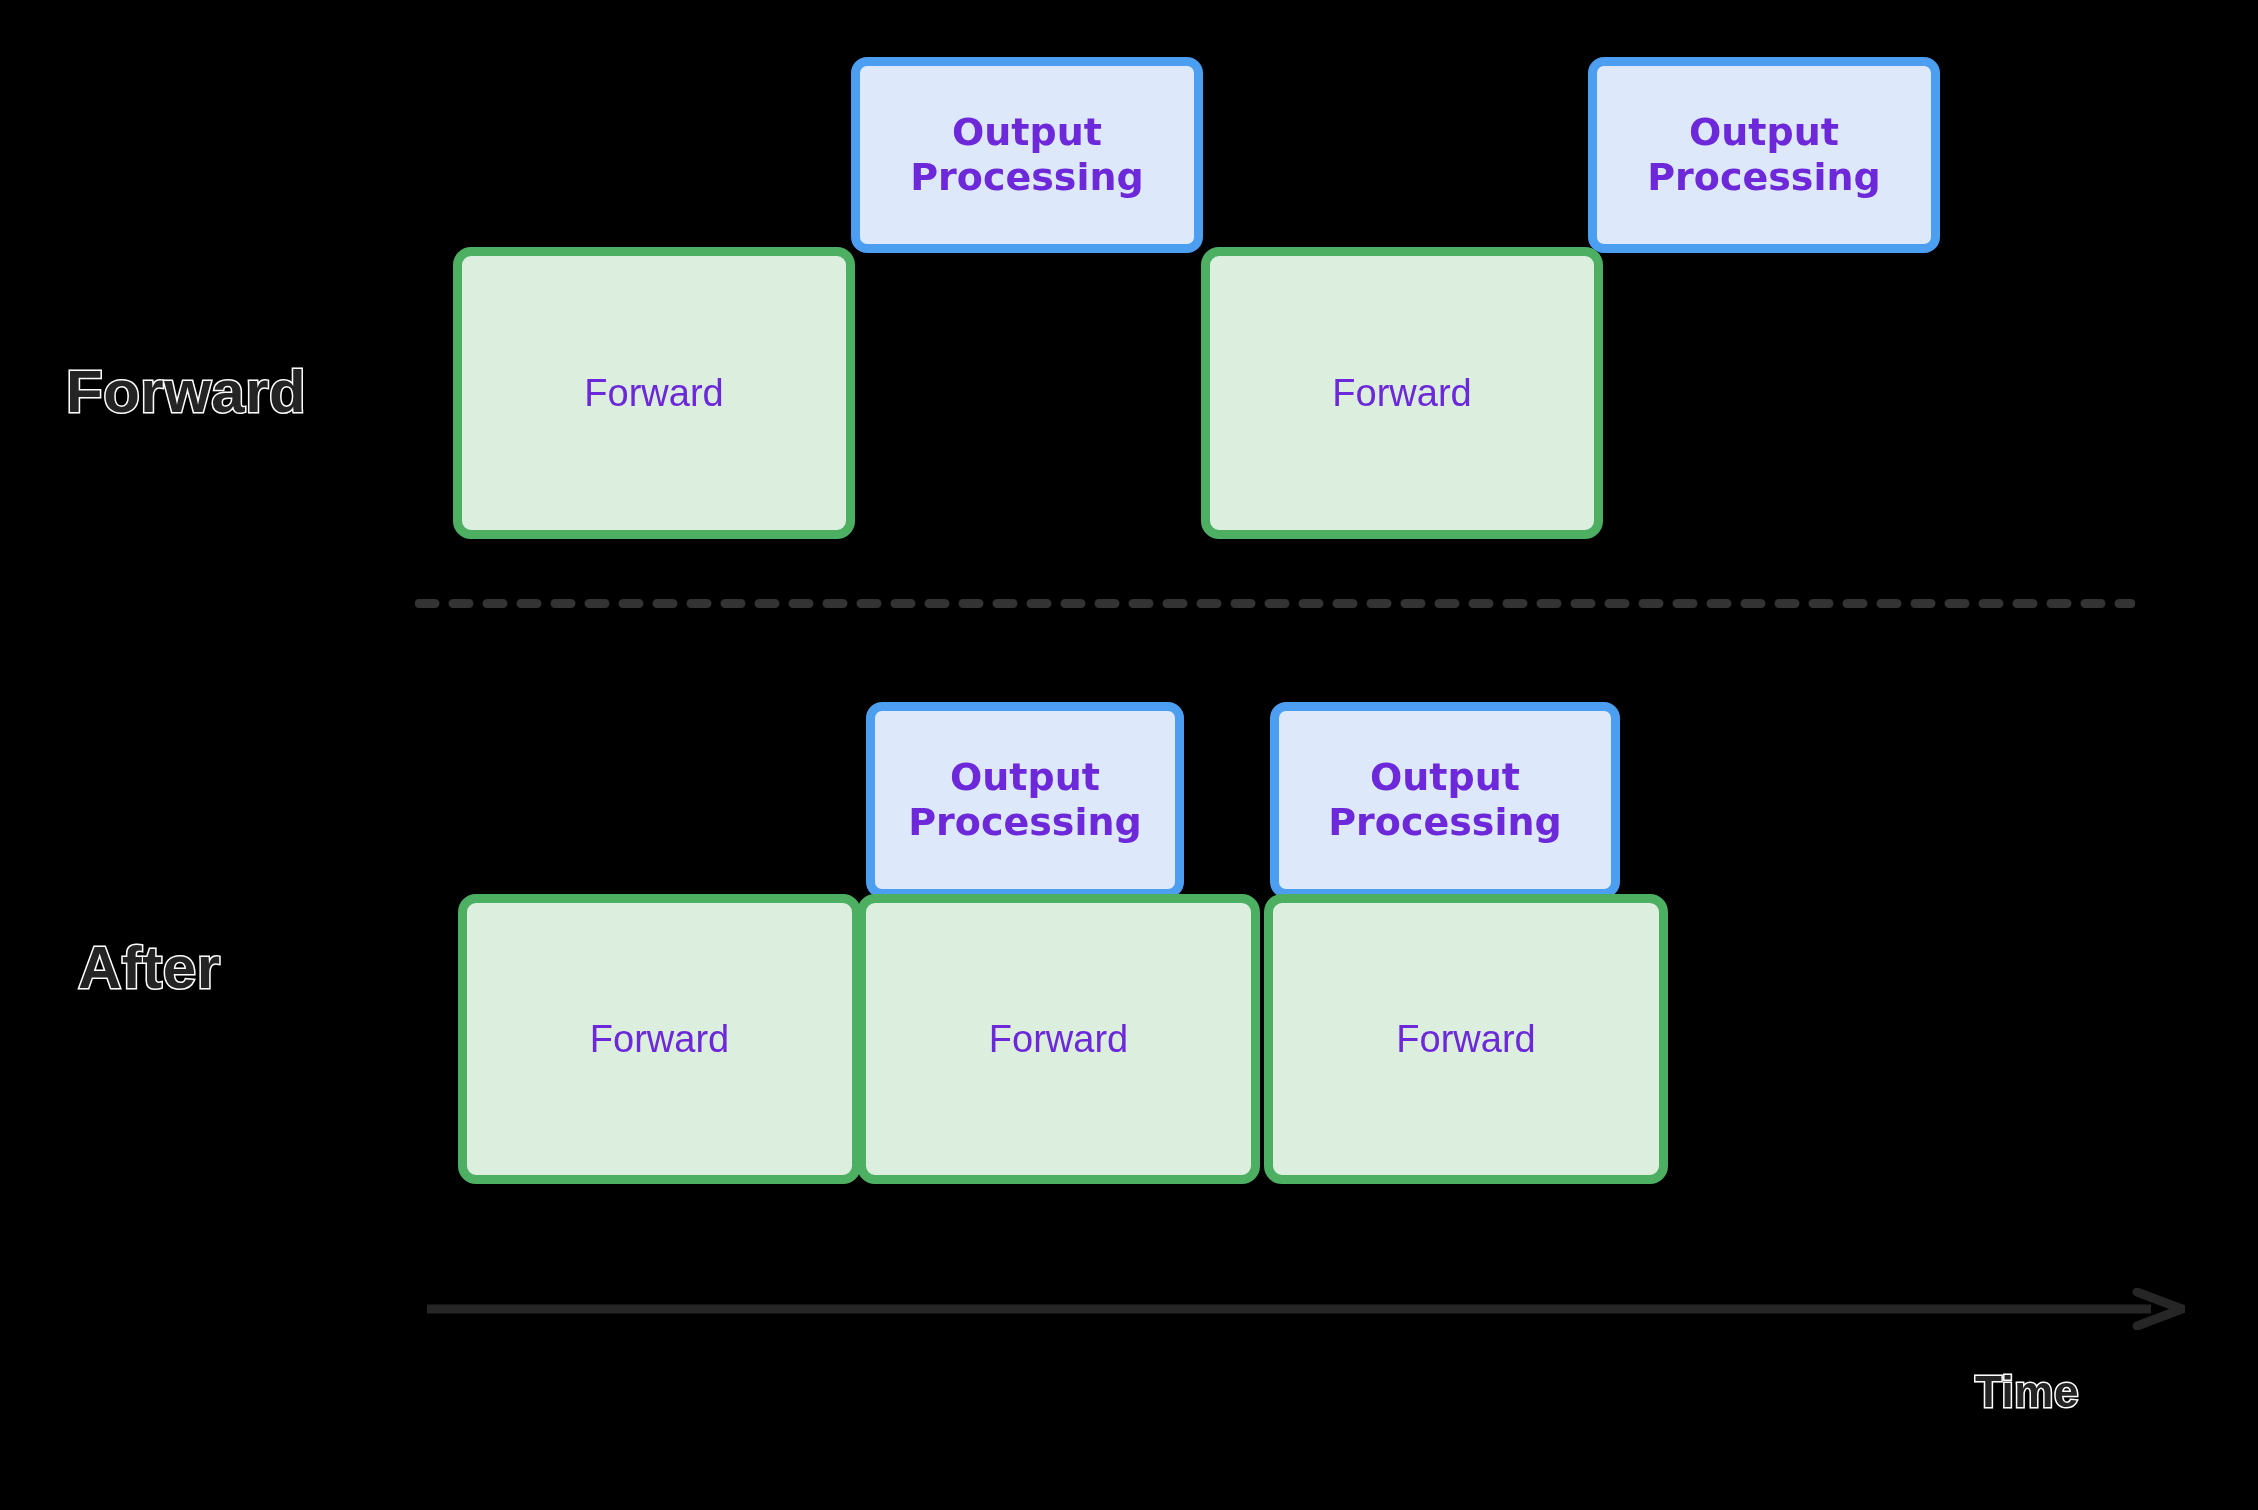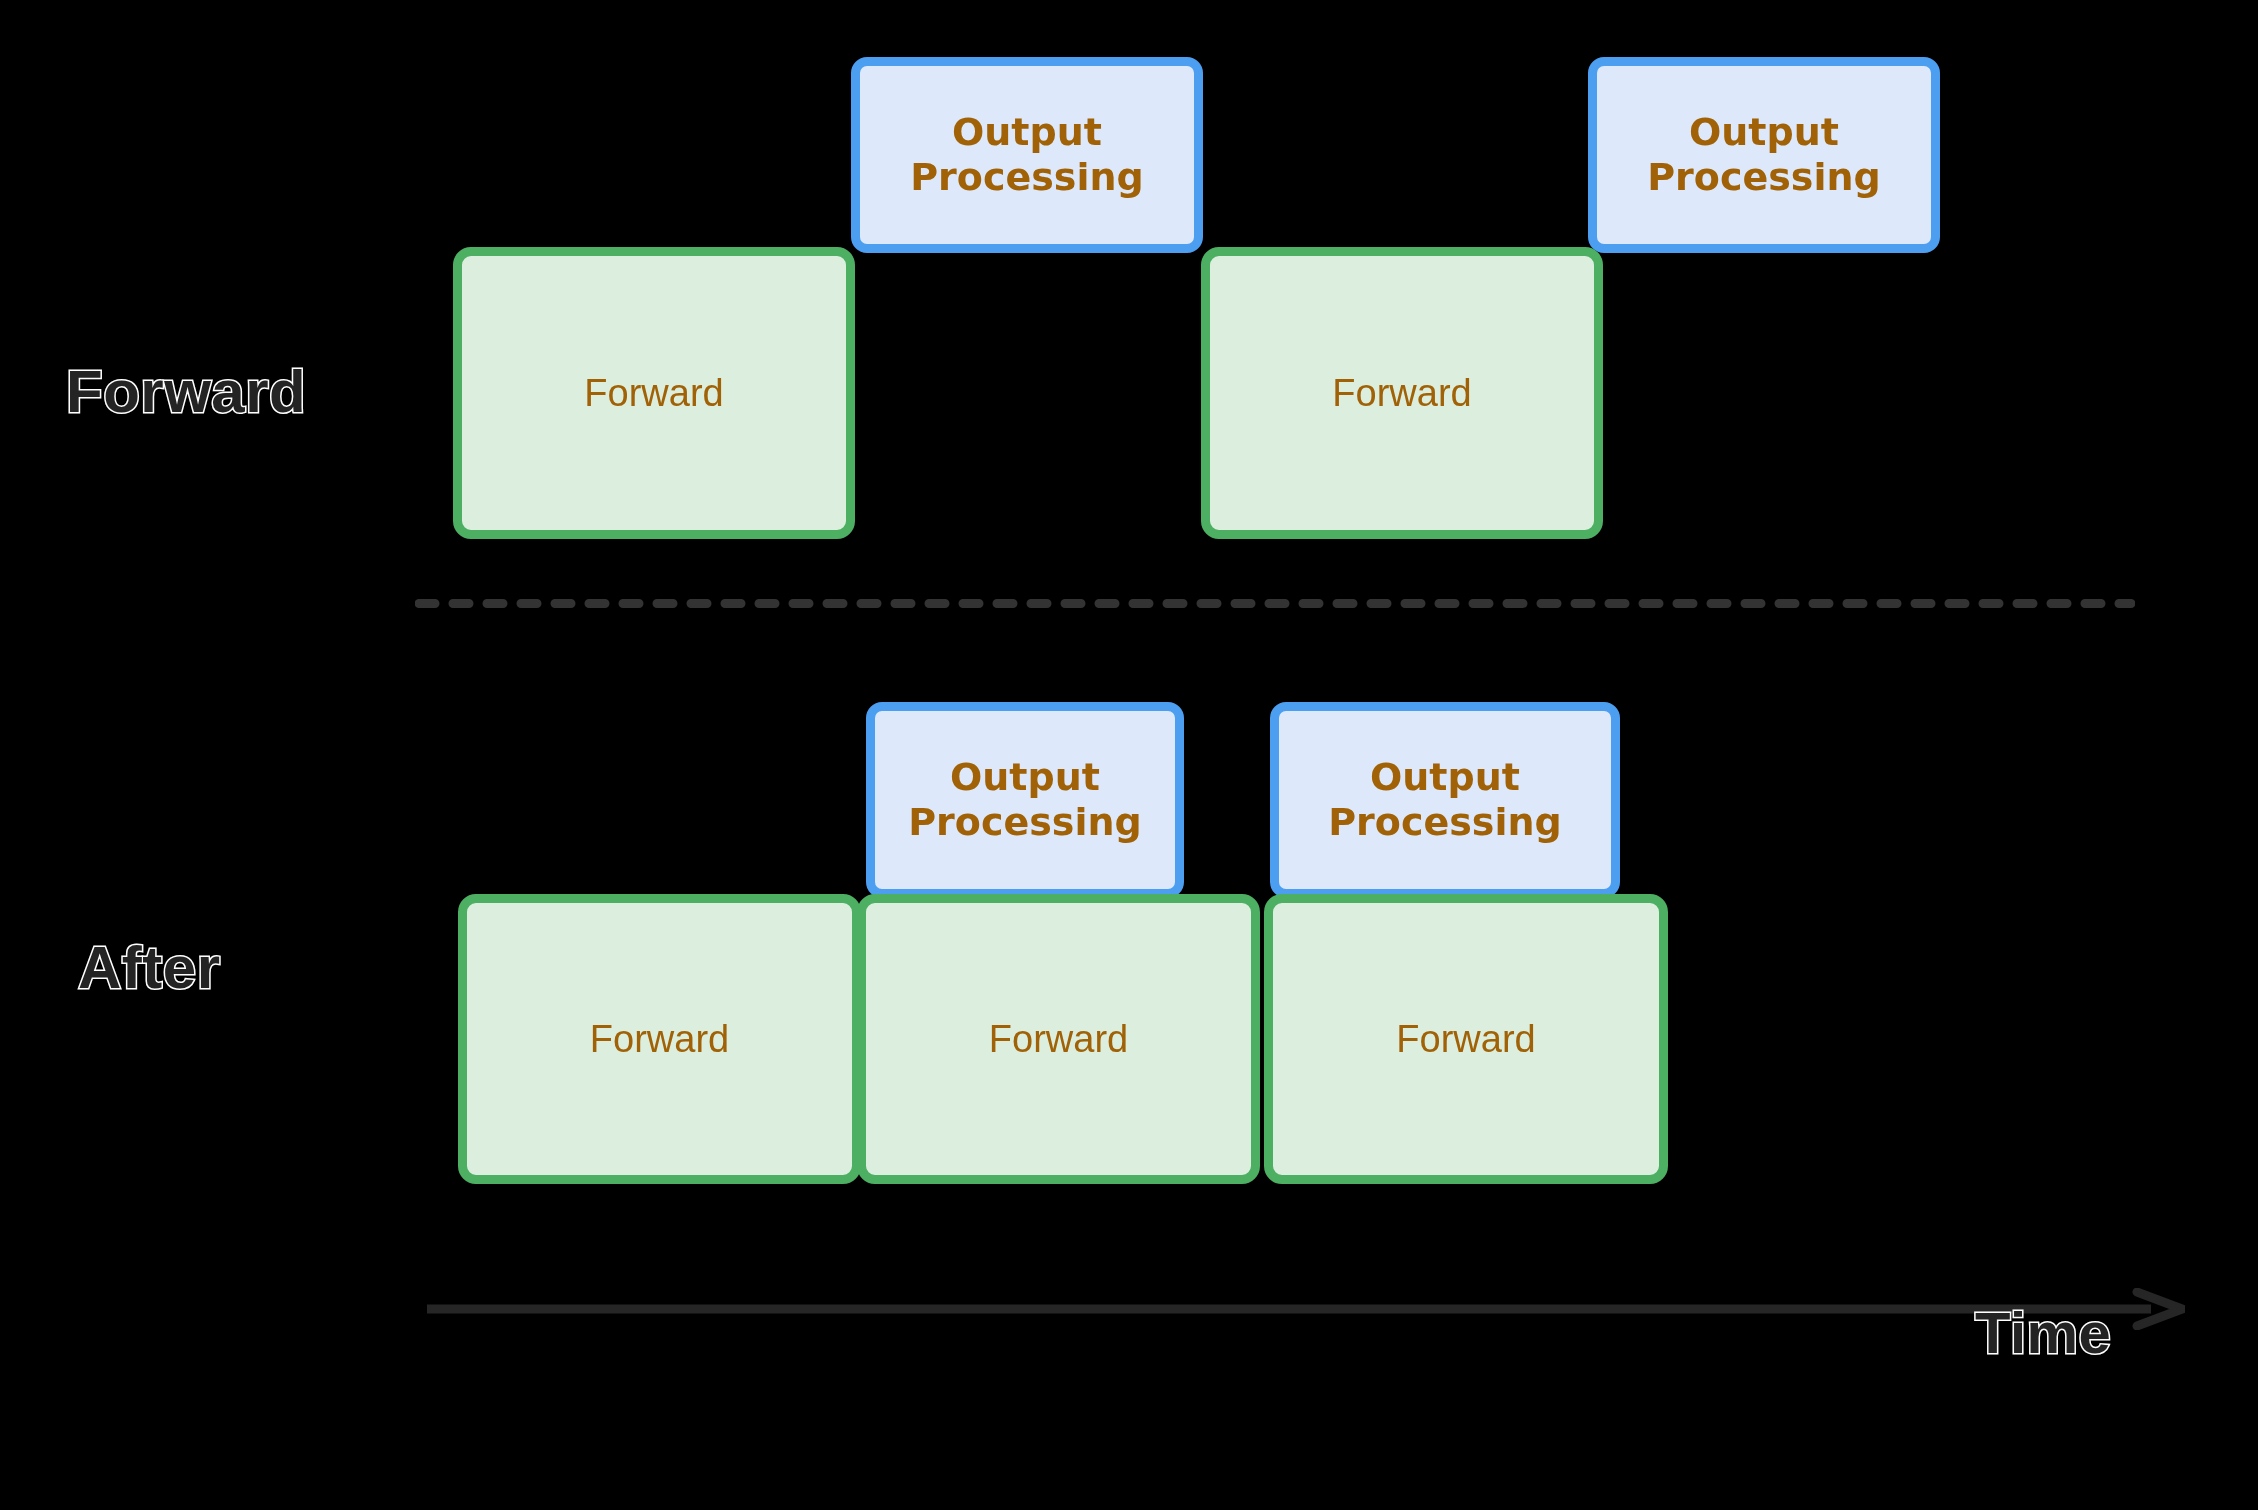--- a/index.html
+++ b/index.html
@@ -30,21 +30,21 @@
     color: #242424;
     letter-spacing: 0.5px;
     white-space: nowrap;
     -webkit-text-stroke: 3px #ffffff;
     paint-order: stroke fill;
     text-shadow:
        0 0 1px #ffffff;
   }
   #label-before { left: 66px;  top: 362px; }
   #label-after  { left: 78px;  top: 938px; }
-  #label-time   { left: 1975px; top: 1304px; font-size: 58px; }
+  #label-time   { left: 1975px; top: 1370px; font-size: 44px; }
 
   
   .box {
     position: absolute;
     box-sizing: border-box;
     display: flex;
     align-items: center;
     justify-content: center;
     text-align: center;
     border-radius: 16px;
@@ -56,21 +56,21 @@
     border-width: 9px;
     border-radius: 18px;
   }
   .box-blue {
     background: #dde9fa;
     border-color: #4c9ef0;
     border-width: 9px;
     border-radius: 16px;
   }
   .box-label {
-    color: #a16207;
+    color: #6d28d9;
     font-size: 38px;
     line-height: 1.18;
     font-weight: 400;
     font-family: "Liberation Sans", sans-serif;
   }
   .box-blue .box-label {
     font-weight: 700;
     font-size: 38px;
     font-family: "DejaVu Sans", sans-serif;
   }

